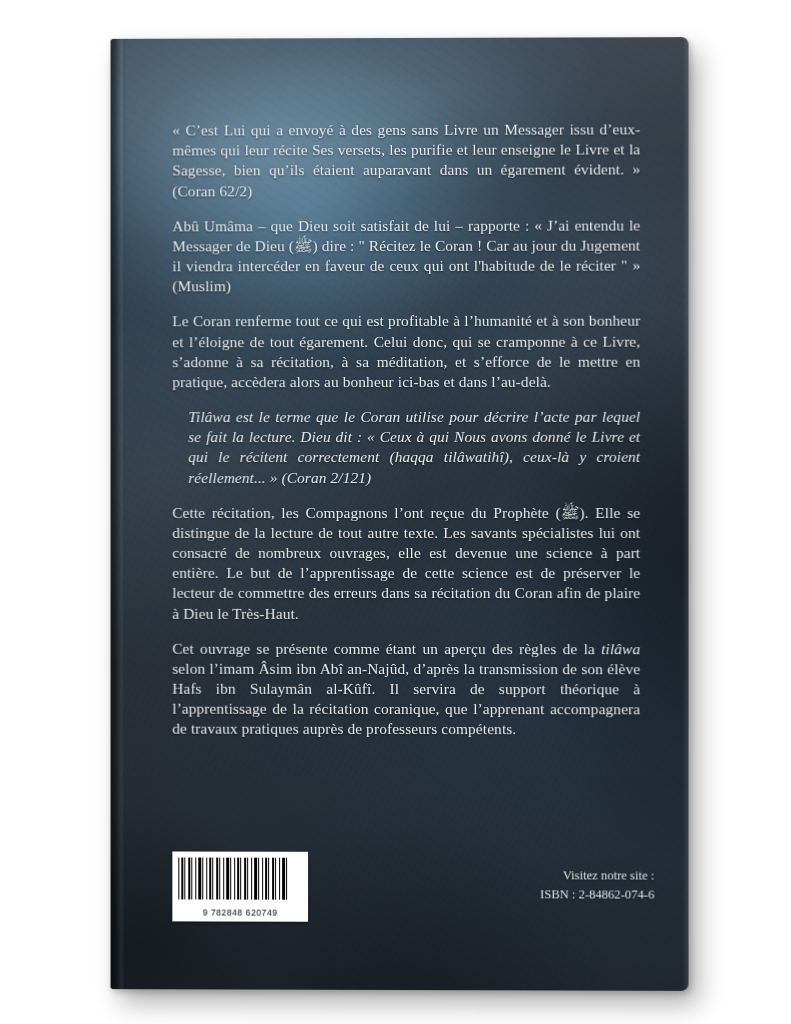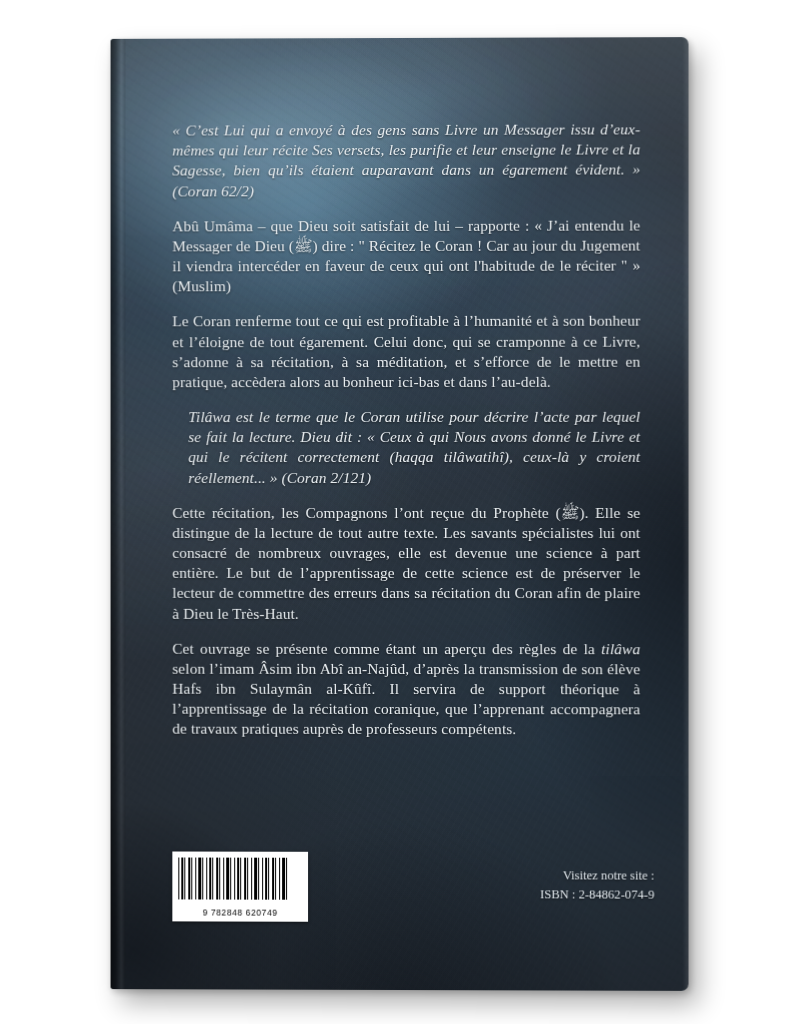--- a/index.html
+++ b/index.html
@@ -98,21 +98,21 @@
   }
   .para {
     margin: 0 0 15px 0;
     font-size: 15.4px;
     line-height: 1.31;
     text-align: justify;
     text-shadow: 0 1px 2px rgba(0,0,0,0.55);
     letter-spacing: 0.1px;
   }
   .para.italic { font-style: italic; margin-left: 16px; }
-  .para.quote  { font-style: italic; }
+  .para.quote  { }
   .i { font-style: italic; }
 
   
   .barcode-box {
     position: absolute;
     left: 62px;
     bottom: 68px;
     width: 124px;
     background: #ffffff;
     padding: 6px 6px 2px 6px;
@@ -190,17 +190,17 @@
       <p class="para">Cet ouvrage se présente comme étant un aperçu des règles de la <span class="i">tilâwa</span> selon l’imam Âsim ibn Abî an-Najûd, d’après la transmission de son élève Hafs ibn Sulaymân al-Kûfî. Il servira de support théorique à l’apprentissage de la récitation coranique, que l’apprenant accompagnera de travaux pratiques auprès de professeurs compétents.</p>
     </div>
 
     <div class="barcode-box">
       <div class="bars"></div>
       <div class="isbn-num">9 782848 620749</div>
     </div>
 
     <div class="pubinfo">
       <div>Visitez notre site :</div>
-      <div>ISBN : 2-84862-074-9</div>
+      <div>ISBN : 2-84862-074-6</div>
     </div>
   </div>
 
 </div>
 
 </body></html>

